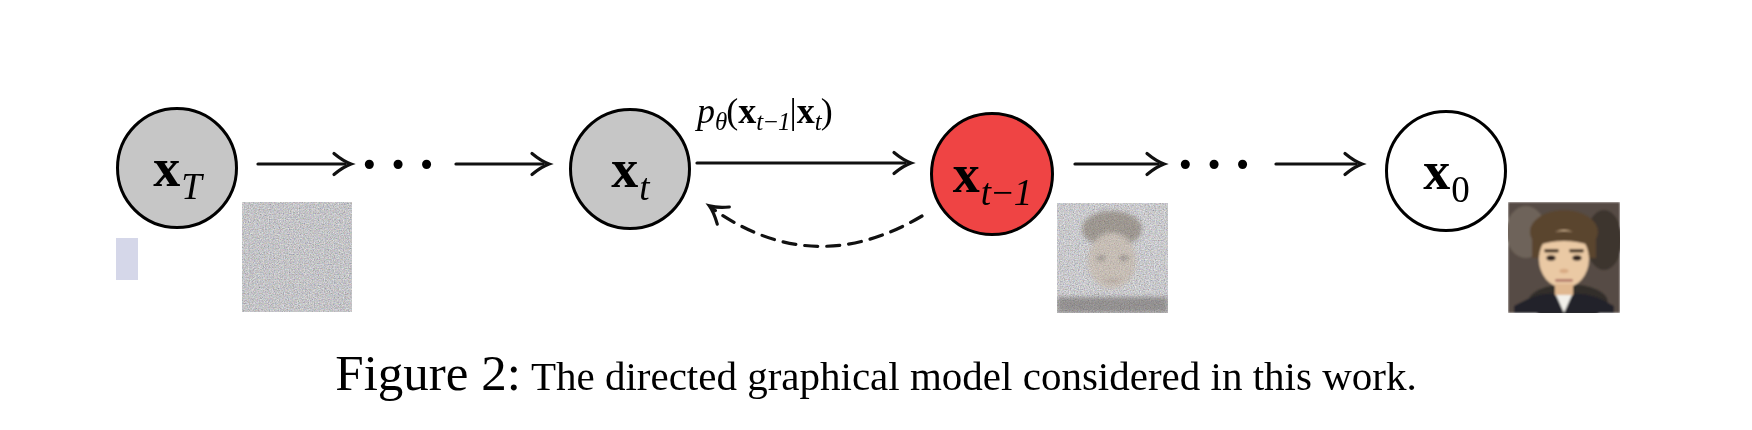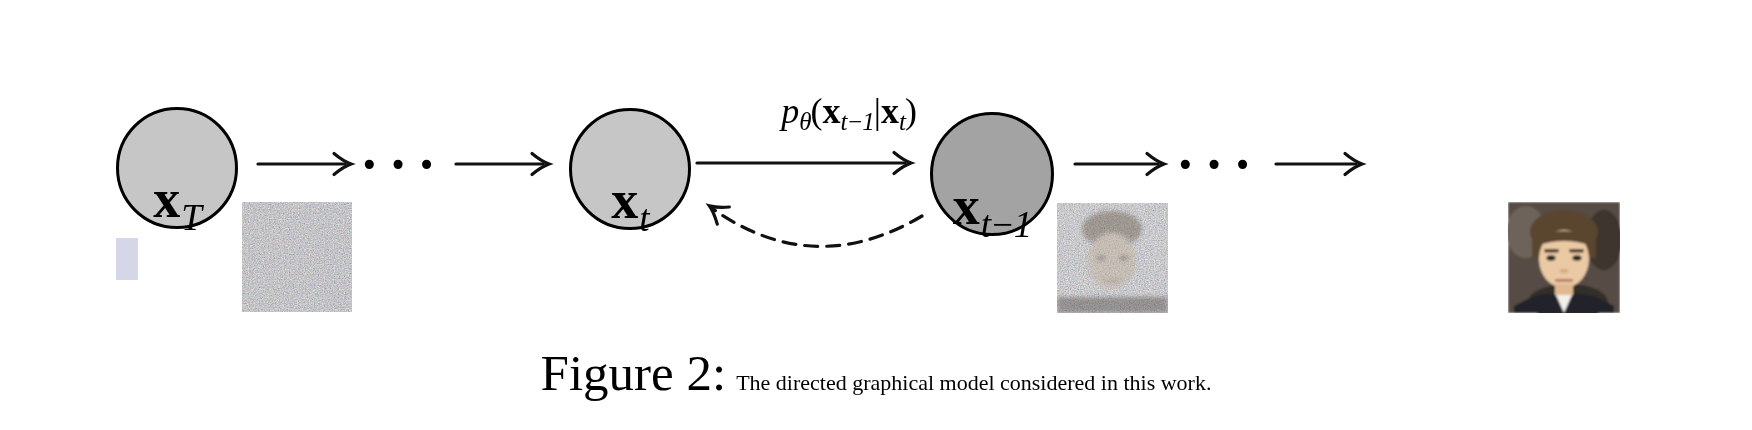--- a/index.html
+++ b/index.html
@@ -2,39 +2,39 @@
 <html><head>
 <meta charset="utf-8">
 <style>
   html,body{margin:0;padding:0;background:#ffffff;}
   .stage{position:relative;width:1752px;height:430px;background:#ffffff;
          font-family:"Liberation Serif", serif;color:#000;overflow:hidden;}
   .layer{position:absolute;left:0;top:0;}
   
   .node{position:absolute;box-sizing:border-box;width:122px;height:122px;
         border:3.5px solid #000;border-radius:50%;background:#c6c6c6;
-        display:flex;align-items:flex-end;justify-content:center;}
+        display:flex;align-items:center;justify-content:center;}
   .node .nlabel{white-space:nowrap;line-height:1;}
   .nmain{font-weight:bold;font-size:54px;}
   .nsub{font-size:37px;font-style:italic;display:inline-block;
         transform:translateY(13px);margin-left:1px;letter-spacing:-1px;}
   .nsub.upright{font-style:normal;}
   
-  .mathlabel{position:absolute;width:220px;text-align:right;font-size:36px;
+  .mathlabel{position:absolute;width:220px;text-align:left;font-size:36px;
              white-space:nowrap;line-height:1.2;}
   .it{font-style:italic;}
   .mbf{font-weight:bold;}
   .msub{font-size:25px;font-style:italic;vertical-align:-7px;letter-spacing:-1px;}
   
   .dots{position:absolute;width:84px;font-size:56px;font-weight:bold;
         letter-spacing:10px;line-height:1;text-align:center;}
   
   .caption{position:absolute;left:0;right:0;top:344px;text-align:center;}
   .caption .cl{font-size:51px;}
-  .caption .ct{font-size:22px;margin-left:10px;}
+  .caption .ct{font-size:41px;margin-left:10px;}
   
   .imgbox{position:absolute;line-height:0;}
   .soft{filter:blur(0.6px);}
   
   .selrect{position:absolute;left:116px;top:238px;width:22px;height:42px;background:#d5d7e9;}
 </style>
 </head>
 <body>
 
 <div class="stage">
@@ -87,24 +87,27 @@
   </svg>
 
   <div class="node" style="left: 116px; top: 107px; background: rgb(198, 198, 198);">
     <span class="nlabel"><span class="nmain">x</span><span class="nsub">T</span></span>
   </div>
 
   <div class="node" style="left: 569px; top: 108px; background: rgb(198, 198, 198);">
     <span class="nlabel"><span class="nmain">x</span><span class="nsub">t</span></span>
   </div>
 
-  <div class="node" style="left: 930px; top: 112px; width: 124px; height: 124px; background: #a3a3a3;">
+  <div class="node" style="left: 930px; top: 112px; width: 124px; height: 124px; background: #ef4444;">
     <span class="nlabel"><span class="nmain">x</span><span class="nsub">t−1</span></span>
   </div>
 
+  <div class="node" style="left: 1385px; top: 110px; background: rgb(255, 255, 255);">
+    <span class="nlabel"><span class="nmain">x</span><span class="nsub upright">0</span></span>
+  </div>
 
   <div class="dots" style="left:360px;top:136px;">···</div>
   <div class="dots" style="left:1176px;top:136px;">···</div>
 
   <div class="mathlabel" style="left:697px;top:90px;"><span class="it">p</span><span class="msub">θ</span><span>(</span><span class="mbf">x</span><span class="msub">t−1</span><span>|</span><span class="mbf">x</span><span class="msub">t</span><span>)</span></div>
 
 
   <div class="imgbox" style="left:242px;top:202px;">
     <svg width="110" height="110">
       <defs>

